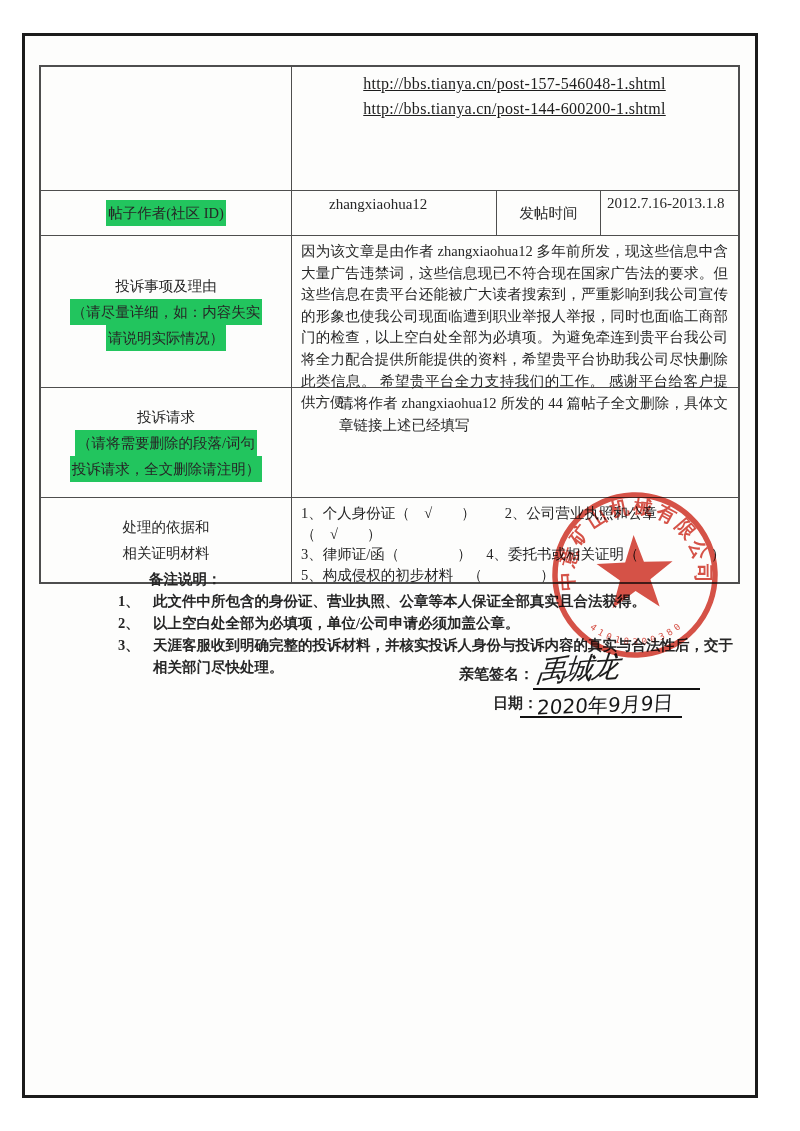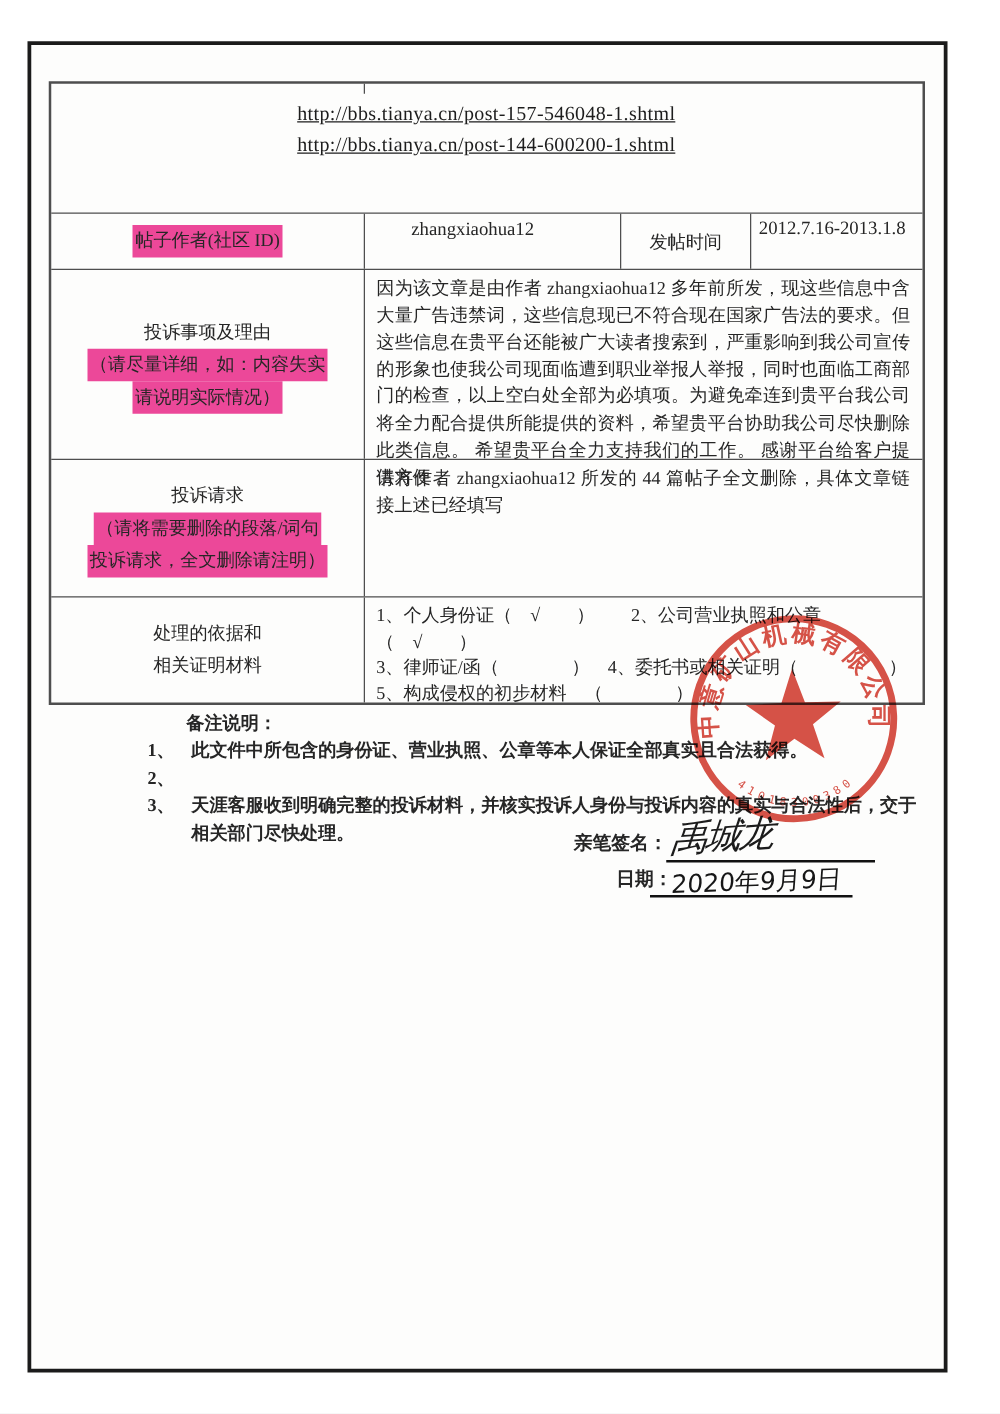--- a/index.html
+++ b/index.html
@@ -21,25 +21,25 @@
   .trow { display:flex; border-bottom:1.5px solid #4e4e4e; }
   .trow:last-child { border-bottom:none; }
   .cell { border-right:1.5px solid #4e4e4e; }
   .cell:last-child { border-right:none; }
   .label-cell {
     width:251px; flex:0 0 auto; display:flex; flex-direction:column;
     justify-content:center; align-items:center; text-align:center;
     font-size:14.5px; line-height:26px; padding:4px;
   }
   .content-cell { flex:1 1 auto; padding:5px 10px 5px 9px; font-size:14.5px; }
-  .hl { background:#ec4899; padding:0 2px; }
-  .row-urls  { height:104px;flex-direction:column; }
+  .hl { background:#22c55e; padding:0 2px; }
+  .row-urls  { height:124px; }
   .row-author{ height:45px; }
   .row-complaint { height:152px; }
-  .row-request   { height:110px; }
+  .row-request   { height:110px;gap:38px; }
   .row-materials { height:84px; }
   .urls-cell { padding-top:4px; text-align:center; }
   .url-line {
     font-size:16px; line-height:25px; text-decoration:underline;
     letter-spacing:0.3px; color:#1d1d1d; white-space:nowrap;
   }
   .author-label { font-size:14.5px; }
   .author-value { width:176px; flex:0 0 auto; padding:5px 8px; font-size:15px;margin-left:29px; }
   .time-label   { width:104px; flex:0 0 auto; display:flex; align-items:center;
                   justify-content:center; font-size:14.5px; }
@@ -142,20 +142,21 @@
     </div>
 
     <div class="notes">
       <div class="notes-heading">备注说明：</div>
       <div class="note">
         <span class="num">1、</span>
         <span class="txt">此文件中所包含的身份证、营业执照、公章等本人保证全部真实且合法获得。</span>
       </div>
       <div class="note">
         <span class="num">2、</span>
+        <span class="txt">以上空白处全部为必填项，单位/公司申请必须加盖公章。</span>
       </div>
       <div class="note">
         <span class="num">3、</span>
         <span class="txt">天涯客服收到明确完整的投诉材料，并核实投诉人身份与投诉内容的真实与合法性后，交于相关部门尽快处理。</span>
       </div>
     </div>
 
     <div class="sig-label">亲笔签名：</div>
     <div class="sig-script">禹城龙</div>
     <div class="sig-line"></div>

